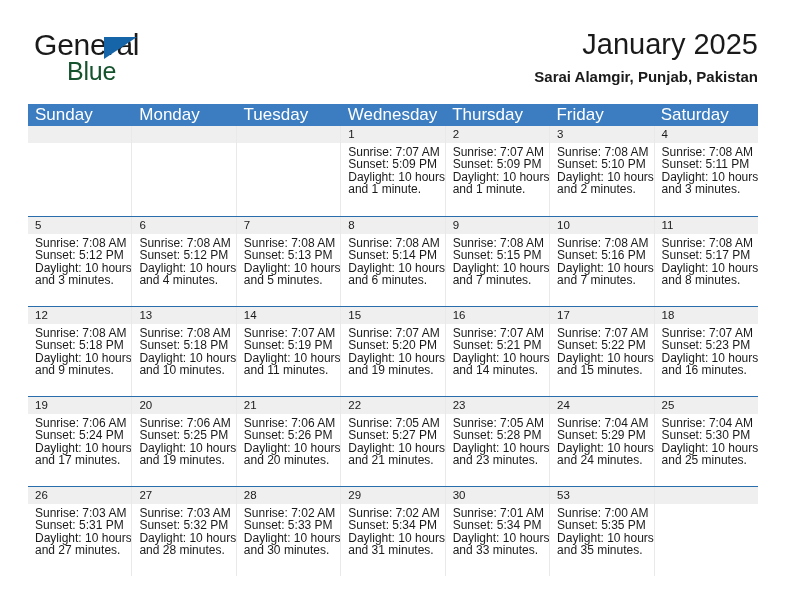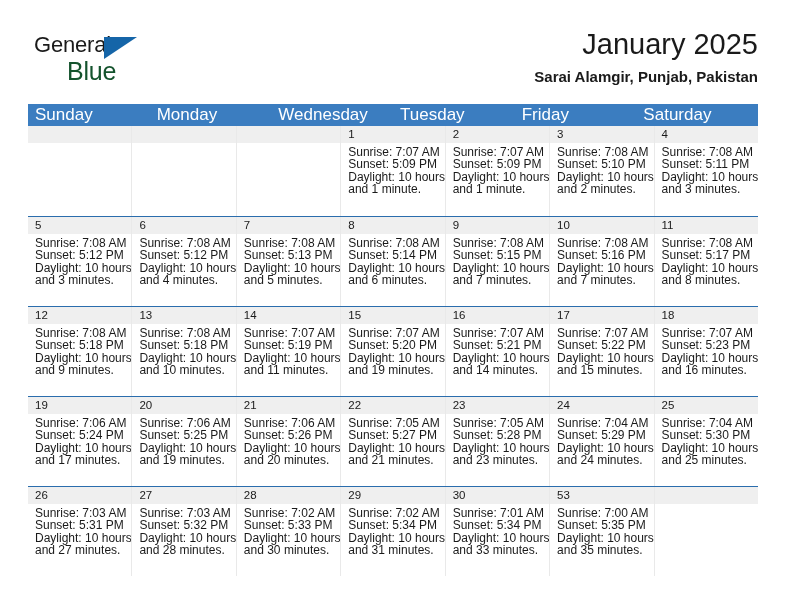--- a/index.html
+++ b/index.html
@@ -34,21 +34,21 @@
     position: absolute;
     left: 6px;
     top: 6px;
     width: 180px;
     height: 58px;
   }
   .brand-line1 {
     position: absolute;
     left: 0;
     top: 0;
-    font-size: 22px;
+    font-size: 30px;
     letter-spacing: -0.2px;
     color: #1a1a1a;
     font-weight: 400;
     line-height: 26px;
     white-space: nowrap;
   }
   .brand-tri {
     position: absolute;
     left: 70px;
     top: 5px;
@@ -169,22 +169,23 @@
       <div class="cal-title">January 2025</div>
       <div class="cal-subtitle">Sarai Alamgir, Punjab, Pakistan</div>
     </div>
 
   </div>
 
   <div class="calendar">
     <div class="weekdays" id="weekday-row">
         <div class="weekday">Sunday</div>
         <div class="weekday">Monday</div>
+        <div class="weekday">Tuesday</div>
         <div class="weekday">Wednesday</div>
-        <div class="weekday">Tuesday</div>
+        <div class="weekday">Thursday</div>
         <div class="weekday">Friday</div>
         <div class="weekday">Saturday</div>
       </div>
     <div id="weeks-container">
         <div class="week">
           <div class="day empty">
             <div class="day-num"></div>
           </div>
           <div class="day empty">
             <div class="day-num"></div>

